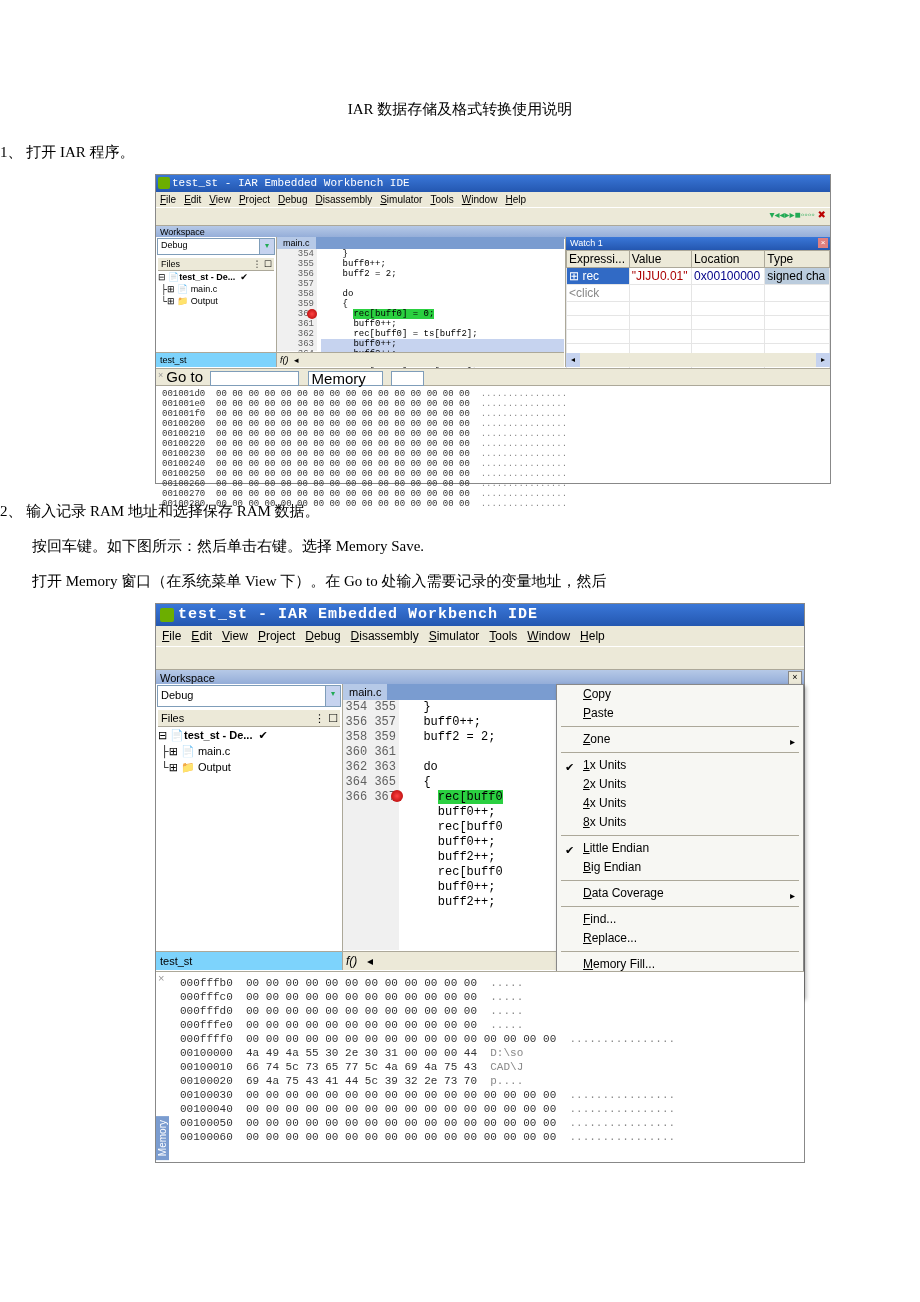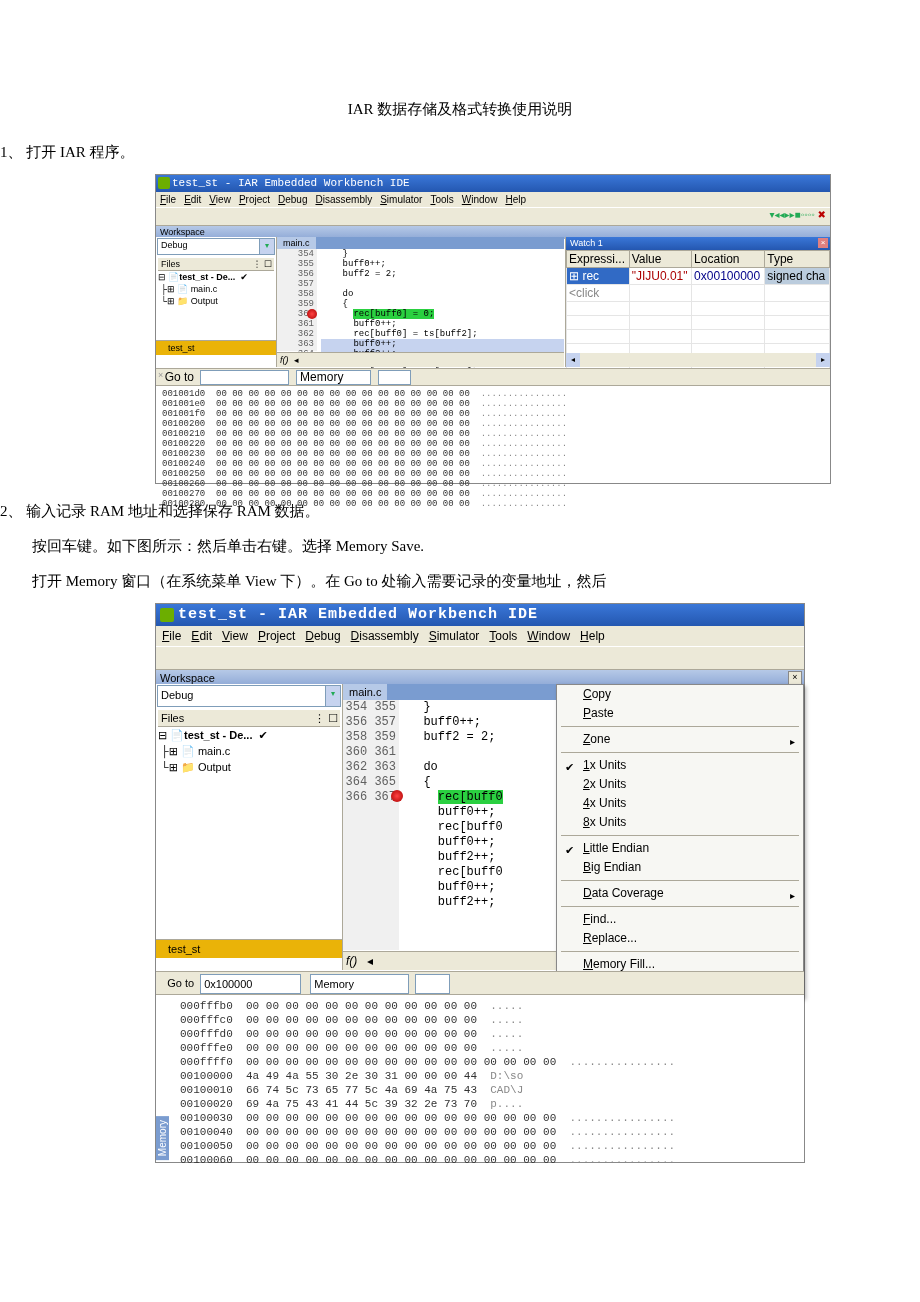--- a/index.html
+++ b/index.html
@@ -20,21 +20,21 @@
   .toolbar .right { position:absolute; right:4px; top:1px; }
   .ws-hdr { background:linear-gradient(#b6c9e7,#8fa9d6); height:13px; line-height:13px; padding-left:4px; font-size:9px; color:#000; }
   .panel-left { position:absolute; left:0; top:62px; width:120px; bottom:116px; border-right:1px solid #aca899; background:#fff; }
   .panel-left .combo { margin:1px; height:15px; border:1px solid #7f9db9; background:#fff; position:relative; font-size:9px; line-height:13px; padding-left:3px; }
   .combo .arrow { position:absolute; right:0; top:0; width:14px; bottom:0; background:#c6d3ef; border-left:1px solid #7f9db9; text-align:center; line-height:13px; color:#4a6; }
   .combo .arrow:after { content:"▾"; color:#2a5; font-size:8px; }
   .tree { padding:2px 2px 0 2px; font-size:9px; line-height:12px; }
   .tree .row { white-space:nowrap; }
   .tree .hd { background:#ece9d8; height:12px; line-height:12px; padding-left:3px; border-bottom:1px solid #aca899; position:relative; }
   .tree .hd .ic { position:absolute; right:2px; top:0; }
-  .tab-bot { position:absolute; bottom:12px; left:0; right:0; height:14px; background:#eab308; font-size:9px; line-height:14px; padding-left:12px; border-top:1px solid #aca899; }
+  .tab-bot { position:absolute; bottom:0; left:0; right:0; height:14px; background:#7dd3fc; font-size:9px; line-height:14px; padding-left:4px; border-top:1px solid #aca899; }
   .editor { position:absolute; left:120px; top:62px; right:266px; bottom:116px; background:#fff; border-left:1px solid #aca899; }
   .ed-tab { background:#7a9cd0; height:12px; }
   .ed-tab .t { display:inline-block; background:#b6c9e7; height:12px; line-height:12px; padding:0 6px; font-size:9px; }
   .gutter { position:absolute; left:0; top:12px; width:40px; bottom:16px; background:#f0f0f0; text-align:right; padding-right:3px; font-family:"Courier New",monospace; font-size:9px; line-height:10px; color:#606060; box-sizing:border-box; }
   .code { position:absolute; left:44px; top:12px; right:0; bottom:16px; font-family:"Courier New",monospace; font-size:9px; line-height:10px; white-space:pre; }
   .code .hi { background:#2ad040; }
   .code .sel { background:#c6d3ef; display:inline-block; }
   .fnbar { position:absolute; bottom:0; left:0; right:0; height:14px; background:#ece9d8; border-top:1px solid #aca899; font-size:9px; line-height:14px; }
   .fnbar .fo { display:inline-block; padding:0 3px; font-style:italic; }
   .bp { position:absolute; left:-14px; width:10px; height:10px; background:radial-gradient(#f44,#a00); border-radius:50%; }
@@ -46,21 +46,21 @@
   .watch td { border:1px solid #e5e5e5; height:11px; padding-left:2px; background:#fff; }
   .watch td.sel { background:#316ac5; color:#fff; }
   .watch td.val { color:#a00; }
   .watch td.loc { color:#008; }
   .watch td.typ { background:#bcd; }
   .watch .blank td { height:11px; }
   .watch .sbar { position:absolute; bottom:0; left:0; right:0; height:14px; background:#ece9d8; }
   .watch .sbar .la, .watch .sbar .ra { width:14px; height:14px; display:inline-block; background:#c6d3ef; text-align:center; line-height:14px; font-size:8px; }
   .watch .sbar .ra { float:right; }
   .mempanel { position:absolute; left:0; right:0; bottom:0; height:114px; border-top:1px solid #aca899; background:#fff; }
-  .mem-tbar { background:#ece9d8; height:16px; line-height:16px; border-bottom:1px solid #aca899; font-size:12px; padding-left:2px; }
+  .mem-tbar { background:#ece9d8; height:16px; line-height:16px; border-bottom:1px solid #aca899; font-size:15px; padding-left:2px; }
   .mem-tbar .lbl { display:inline-block; margin-right:3px; }
   .mem-tbar .fld { display:inline-block; border:1px solid #7f9db9; background:#fff; height:13px; line-height:13px; padding:0 14px 0 3px; position:relative; vertical-align:middle; }
   .mem-tbar .fld .arrow { right:0; top:0; bottom:0; width:12px; }
   .memdump { padding:3px 6px; font-family:"Courier New",monospace; font-size:9px; line-height:10px; color:#333; white-space:pre; }
   .xmark { position:absolute; left:2px; top:2px; width:9px; height:9px; color:#999; font-size:9px; line-height:9px; }
   
   .fig2 { width:650px; height:560px; font-size:11px; }
   .fig2 .titlebar { height:22px; line-height:22px; font-size:15px; font-weight:bold; letter-spacing:1px; padding-left:22px; }
   .fig2 .titlebar .logo { top:4px; left:4px; width:14px; height:14px; }
   .fig2 .menubar { height:20px; line-height:20px; font-size:12px; padding-left:6px; }
@@ -333,27 +333,20 @@
         <div class="mi"><u>M</u>emory Fill...</div>
         <div class="mi sel"><u>M</u>emory Save...</div>
         <div class="mi"><u>M</u>emory Restore...</div>
         <div class="sep"></div>
         <div class="mi"><u>S</u>et Data Breakpoint</div>
       </div>
 
     <div class="mempanel">
       <span class="xmark" style="font-size:11px;">×</span>
       <div class="memvert">Memory</div>
-      <div class="mem-tbar">
-        &nbsp;&nbsp;&nbsp;<span class="lbl">Go to</span>
-        <span class="fld" style="width:82px;"><span>0x100000</span><span class="arrow"></span></span>
-        &nbsp;&nbsp;<span class="fld" style="width:80px;"><span>Memory</span><span class="arrow"></span></span>
-        &nbsp;<span class="fld" style="width:16px;"><span class="arrow"></span></span>
-        <div class="rt" id="rt2"></div>
-      </div>
       <div class="memdump" id="dump2" style="padding-left:24px;">000fffb0  00 00 00 00 00 00 00 00 00 00 00 00  <span class="ascii">.....</span>
 000fffc0  00 00 00 00 00 00 00 00 00 00 00 00  <span class="ascii">.....</span>
 000fffd0  00 00 00 00 00 00 00 00 00 00 00 00  <span class="ascii">.....</span>
 000fffe0  00 00 00 00 00 00 00 00 00 00 00 00  <span class="ascii">.....</span>
 000ffff0  00 00 00 00 00 00 00 00 00 00 00 00 00 00 00 00  <span class="ascii">................</span>
 00100000  4a 49 4a 55 30 2e 30 31 00 00 00 44  <span class="ascii">D:\so</span>
 00100010  66 74 5c 73 65 77 5c 4a 69 4a 75 43  <span class="ascii">CAD\J</span>
 00100020  69 4a 75 43 41 44 5c 39 32 2e 73 70  <span class="ascii">p....</span>
 00100030  00 00 00 00 00 00 00 00 00 00 00 00 00 00 00 00  <span class="ascii">................</span>
 00100040  00 00 00 00 00 00 00 00 00 00 00 00 00 00 00 00  <span class="ascii">................</span>

